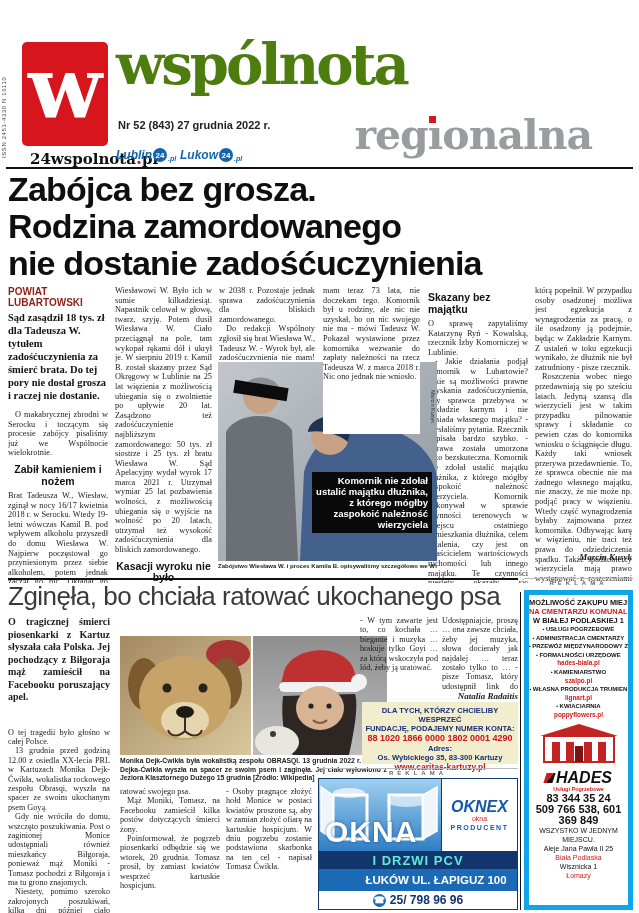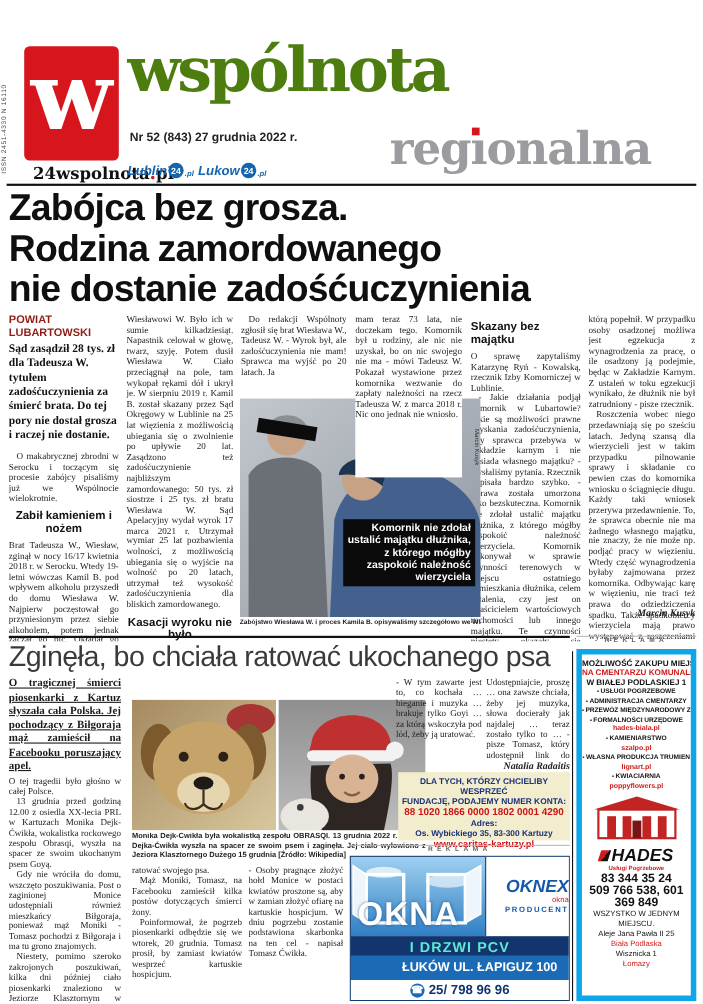--- a/index.html
+++ b/index.html
@@ -64,21 +64,21 @@
   .rule2{left:8px;top:578px;width:510px;height:2px;background:#111;}
   .vline{left:520px;top:592px;width:1px;height:318px;background:#111;}
 
   
   .h2{left:8px;top:581px;width:512px;font-family:"Liberation Sans",sans-serif;font-weight:400;
       font-size:26px;letter-spacing:-.5px;color:#3a3a3a;line-height:30px;overflow:hidden;white-space:nowrap;}
   .bodytext2{font:8.2px/9.4px "Liberation Serif",serif;text-align:justify;color:#1c1c1c;}
   .bodytext2 p{margin:0;text-indent:7px;}
   .bodytext2 p.noind{text-indent:0;}
   .a2c1{left:8px;top:616px;width:102px;height:297px;overflow:hidden;}
-  .a2lead{font:bold 10px/12.5px "Liberation Serif",serif;margin-bottom:2px;text-decoration:underline;}
+  .a2lead{font:bold 10px/12.5px "Liberation Serif",serif;margin-bottom:24px;}
   .dogphoto{left:120px;top:636px;width:131px;height:119px;overflow:hidden;}
   .womanphoto{left:253px;top:636px;width:134px;height:119px;overflow:hidden;}
   .cap2{left:120px;top:757px;width:267px;height:27px;font:bold 6.8px/8.6px "Liberation Sans",sans-serif;
         color:#222;text-align:justify;overflow:hidden;}
   .a2colA{left:120px;top:787px;width:100px;height:126px;overflow:hidden;}
   .a2colB{left:226px;top:787px;width:86px;height:126px;overflow:hidden;}
   .a2colC{left:360px;top:616px;width:78px;height:86px;overflow:hidden;}
   .a2colD{left:442px;top:616px;width:76px;height:76px;overflow:hidden;}
   .byline2{left:442px;top:691px;width:76px;}
 
@@ -95,21 +95,21 @@
   .rk1{left:524px;top:578px;width:109px;}
   .rk2{left:318px;top:768px;width:200px;}
 
   
   .oknaad{left:318px;top:778px;width:200px;height:132px;border:1px solid #123a6e;box-sizing:border-box;
           font-family:"Liberation Sans",sans-serif;}
   .oknatop{display:flex;height:72px;}
   .oknaphoto{position:relative;width:122px;height:72px;overflow:hidden;}
   .oknabig{position:absolute;left:6px;bottom:2px;color:#fff;font-weight:700;font-size:30px;
            letter-spacing:1px;text-shadow:0 0 3px rgba(0,40,90,.6);}
-  .oknexbox{flex:1;border-left:1px solid #123a6e;display:flex;flex-direction:column;align-items:flex-end;
+  .oknexbox{flex:1;border-left:1px solid #123a6e;display:flex;flex-direction:column;align-items:center;
             justify-content:center;background:#fff;}
   .oknexname{font-style:italic;font-weight:800;font-size:16px;color:#1458a8;line-height:1;}
   .oknexsmall{font-size:7px;color:#c22;line-height:1.2;}
   .oknexsub{font-weight:bold;font-size:7px;letter-spacing:1.5px;color:#1458a8;}
   .band1{height:18px;background:#12356e;color:#5eead4;font-weight:700;font-size:13px;display:flex;
          align-items:center;justify-content:center;letter-spacing:1px;}
   .band2{height:22px;background:#1b6ab5;color:#fff;font-weight:700;font-size:11.5px;display:flex;
          align-items:center;justify-content:center;padding-left:36px;}
   .band3{height:18px;background:#fff;color:#12356e;font-weight:700;font-size:12px;display:flex;
          align-items:center;justify-content:center;gap:4px;}
@@ -158,33 +158,34 @@
   <div class="abs mastrule"></div>
 
   <div class="abs h1">
     <div>Zabójca bez grosza.</div>
     <div>Rodzina zamordowanego</div>
     <div>nie dostanie zadośćuczynienia</div>
   </div>
 
   <div class="col c1 bodytext">
     <div class="kicker">POWIAT LUBARTOWSKI</div>
-    <div class="lead">Sąd zasądził 28 tys. zł dla Tadeusza W. tytułem zadośćuczynienia za śmierć brata. Do tej pory nie dostał grosza i raczej nie dostanie.</div>
+    <div class="lead">Sąd zasądził 18 tys. zł dla Tadeusza W. tytułem zadośćuczynienia za śmierć brata. Do tej pory nie dostał grosza i raczej nie dostanie.</div>
     <p>O makabrycznej zbrodni w Serocku i toczącym się procesie zabójcy pisaliśmy już we Wspólnocie wielokrotnie.</p>
     <div class="subhead">Zabił kamieniem i nożem</div>
     <p class="noind">Brat Tadeusza W., Wiesław, zginął w nocy 16/17 kwietnia 2018 r. w Serocku. Wtedy 19-letni wówczas Kamil B. pod wpływem alkoholu przyszedł do domu Wiesława W. Najpierw poczęstował go przyniesionym przez siebie alkoholem, potem jednak zaczął go bić. Okładał go pięściami po głowie i twarzy, potem wyciągnął go z domu na podwórko. Tam zaczął masakrować znalezionym kamieniem. Oprawca wrócił do mieszkania, z kuchni zabrał nóż i wrócił na podwórze. Tam zaczął nim zadawać ciosy</p>
   </div>
 
   <div class="col c2 bodytext">
     <p class="noind">Wiesławowi W. Było ich w sumie kilkadziesiąt. Napastnik celował w głowę, twarz, szyję. Potem dusił Wiesława W. Ciało przeciągnął na pole, tam wykopał rękami dół i ukrył je. W sierpniu 2019 r. Kamil B. został skazany przez Sąd Okręgowy w Lublinie na 25 lat więzienia z możliwością ubiegania się o zwolnienie po upływie 20 lat. Zasądzono też zadośćuczynienie najbliższym zamordowanego: 50 tys. zł siostrze i 25 tys. zł bratu Wiesława W. Sąd Apelacyjny wydał wyrok 17 marca 2021 r. Utrzymał wymiar 25 lat pozbawienia wolności, z możliwością ubiegania się o wyjście na wolność po 20 latach, utrzymał też wysokość zadośćuczynienia dla bliskich zamordowanego.</p>
     <div class="subhead">Kasacji wyroku nie było</div>
 
   </div>
 
   <div class="col c3 bodytext">
+    <p class="noind">w 2038 r. Pozostaje jednak sprawa zadośćuczynienia dla bliskich zamordowanego.</p>
     <p>Do redakcji Wspólnoty zgłosił się brat Wiesława W., Tadeusz W. - Wyrok był, ale zadośćuczynienia nie mam! Sprawca ma wyjść po 20 latach. Ja</p>
   </div>
 
   <div class="col c4 bodytext">
     <p class="noind">mam teraz 73 lata, nie doczekam tego. Komornik był u rodziny, ale nic nie uzyskał, bo on nic swojego nie ma - mówi Tadeusz W. Pokazał wystawione przez komornika wezwanie do zapłaty należności na rzecz Tadeusza W. z marca 2018 r. Nic ono jednak nie wniosło.</p>
   </div>
 
   <div class="col c5 bodytext">
     <div class="subhead" style="text-align:left">Skazany bez majątku</div>
     <p class="noind">O sprawę zapytaliśmy Katarzynę Ryń - Kowalską, rzecznik Izby Komorniczej w Lublinie.</p>

